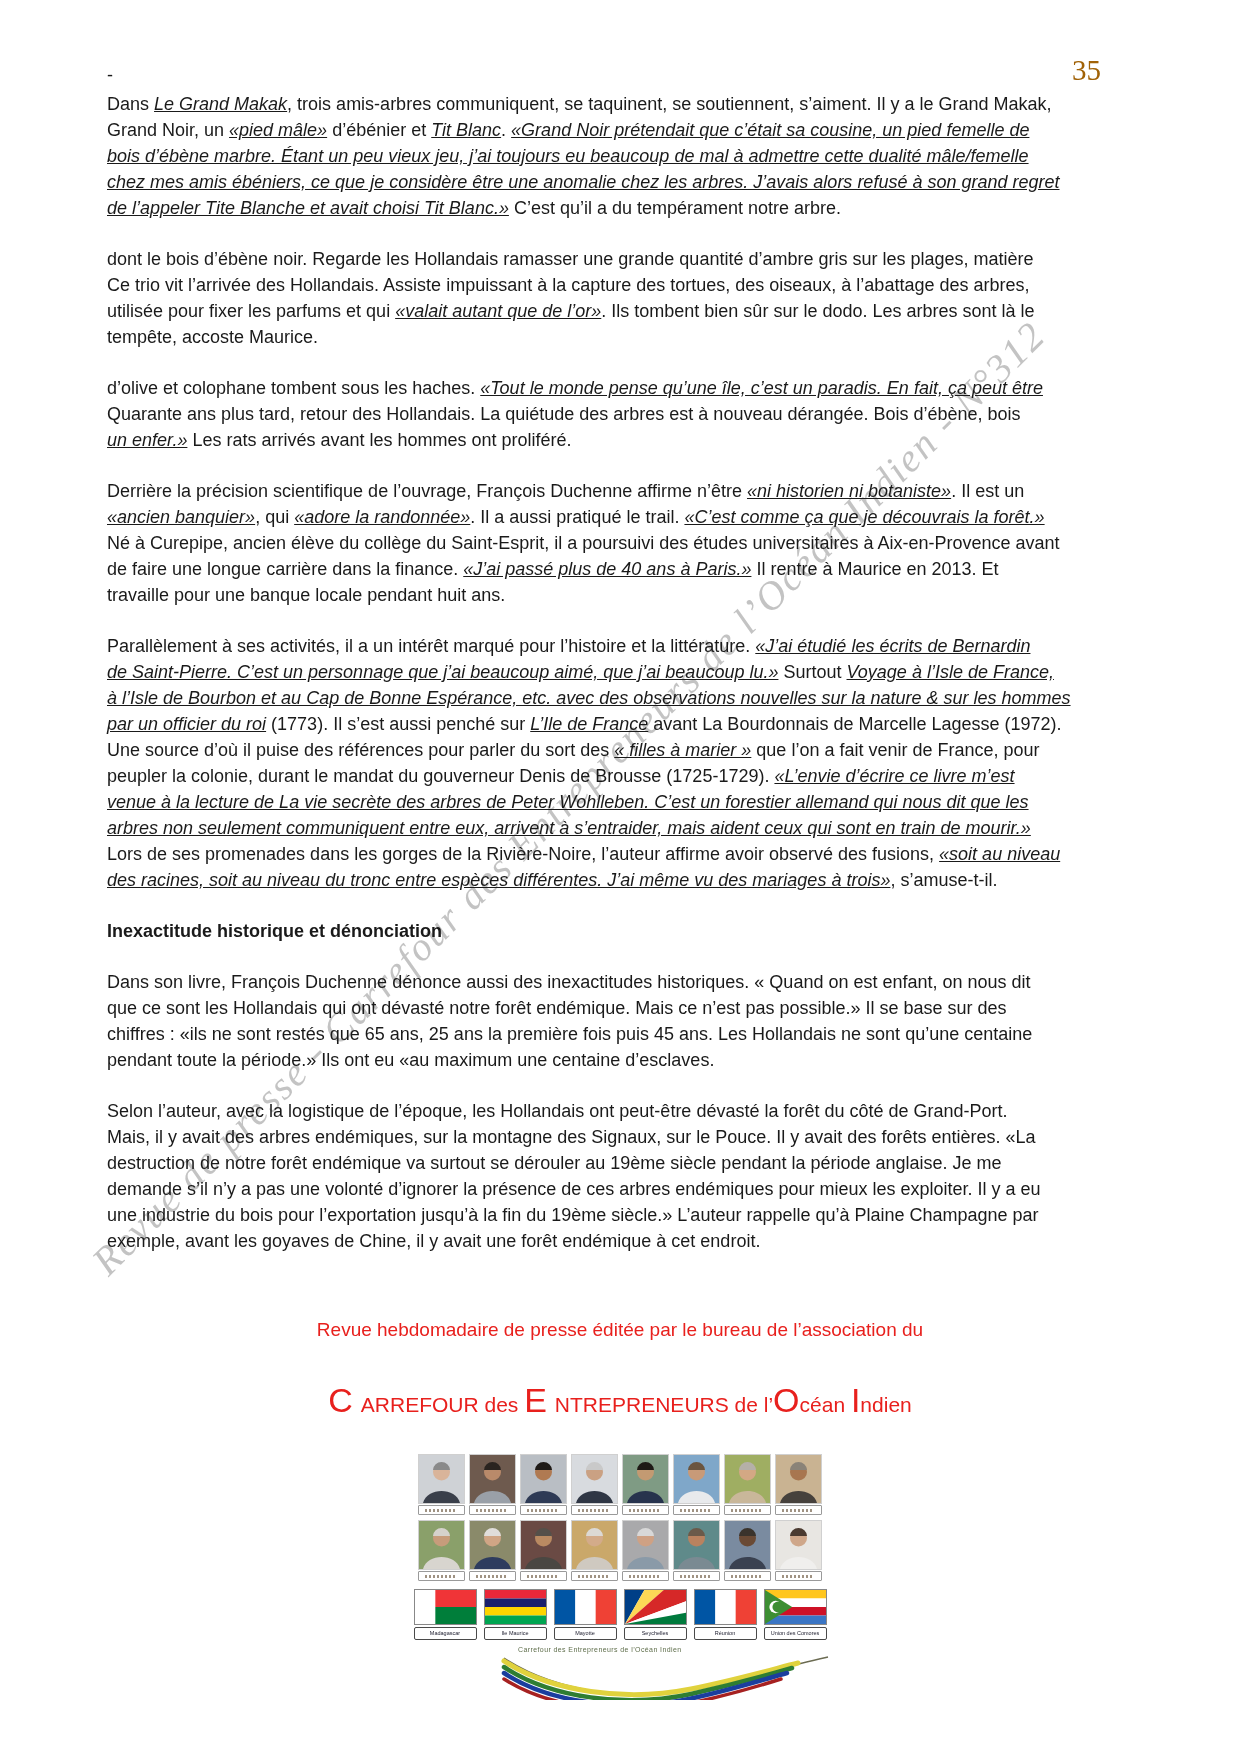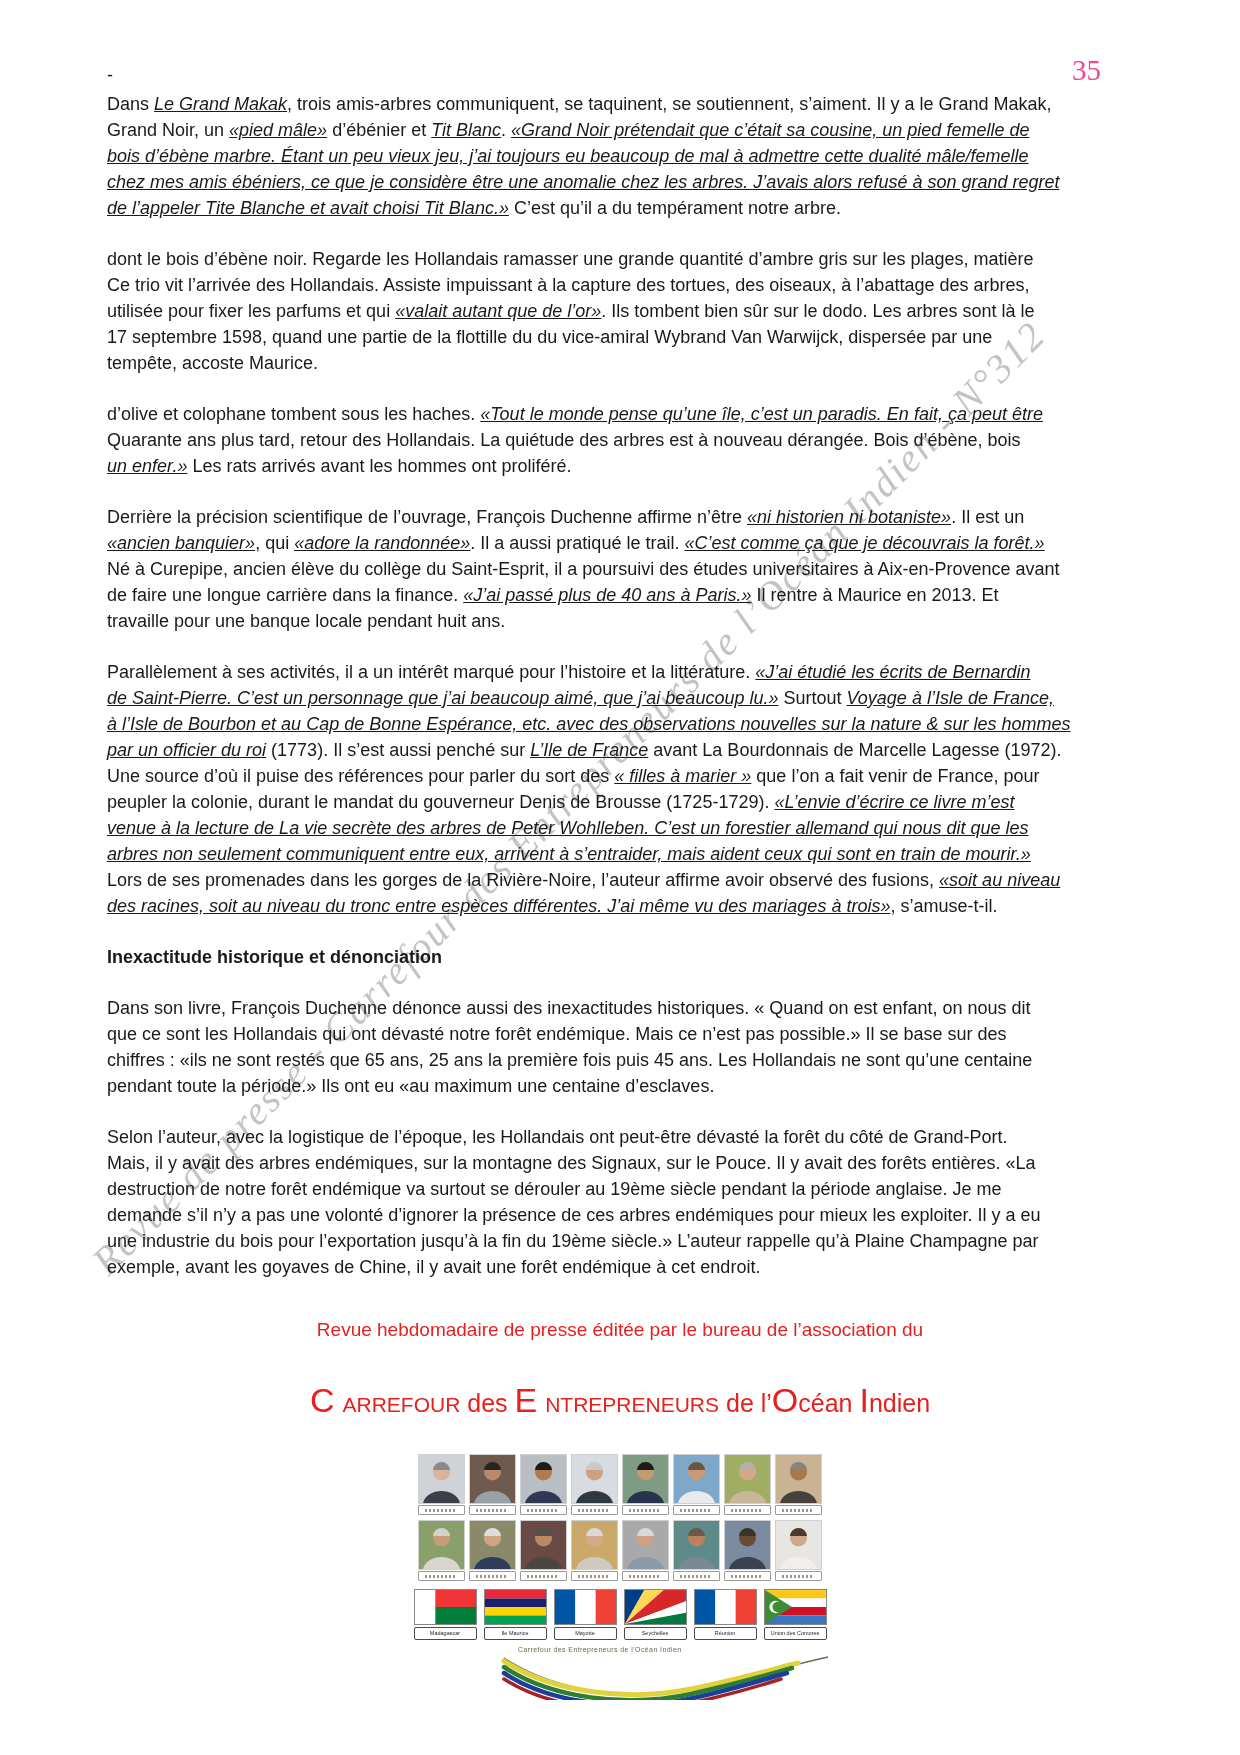--- a/index.html
+++ b/index.html
@@ -9,36 +9,36 @@
   }
   
   .watermark{
     position:absolute;left:-90px;top:788px;width:1290px;text-align:center;
     transform:rotate(-45deg);transform-origin:center center;
     font-family:"Liberation Serif","DejaVu Serif",serif;font-style:italic;
     font-size:40px;letter-spacing:2px;color:#b5b5b5;opacity:.8;z-index:1;white-space:nowrap;
   }
   .pagenum{
     position:absolute;left:1072px;top:54px;z-index:3;
-    font-family:"Liberation Serif","DejaVu Serif",serif;font-size:29px;color:#ec4899;
+    font-family:"Liberation Serif","DejaVu Serif",serif;font-size:29px;color:#a16207;
   }
   
   .article{position:absolute;left:107px;top:62px;z-index:2;}
   .para{margin-bottom:25px;}
   .dashp{margin-bottom:3px;}
   .tline{height:26px;line-height:26px;font-size:18px;white-space:pre;}
   .it{font-style:italic;text-decoration:underline;}
   .head .tline{font-weight:bold;}
   
   .footerblock{position:absolute;left:0;top:1318px;width:100%;text-align:center;z-index:2;}
   .red-line{font-size:19px;line-height:24px;color:#e8201d;}
   .carrefour{margin-top:36px;height:44px;line-height:44px;}
   .c-cap{font-size:34px;}
   .c-sc{font-size:21px;margin-left:8px;}
-  .c-lc{font-size:25px;}
+  .c-lc{font-size:21px;}
   
   .graphic{margin:32px auto 0 auto;width:420px;text-align:left;}
   .prow{display:flex;gap:4px;justify-content:center;margin-bottom:5px;}
   .pcell{width:47px;}
   .photo{width:47px;height:50px;overflow:hidden;border:1px solid #d0d0d0;box-sizing:border-box;}
   .photo svg{display:block;}
   .pcap{height:8px;border:1px solid #9a9a9a;margin-top:1px;border-radius:1px;background-color:#fff;
         background-image:repeating-linear-gradient(90deg,#a09383 0 2px,#ffffff 2px 4px);
         background-size:72% 3px;background-position:center;background-repeat:no-repeat;}
   .frow{display:flex;gap:7px;justify-content:center;margin-top:8px;}
@@ -65,21 +65,20 @@
         <div class="tline"><span>Dans </span><span class="it">Le Grand Makak</span><span>, trois amis-arbres communiquent, se taquinent, se soutiennent, s’aiment. Il y a le Grand Makak,</span></div>
         <div class="tline"><span>Grand Noir, un </span><span class="it">«pied mâle»</span><span> d’ébénier et </span><span class="it">Tit Blanc</span><span>. </span><span class="it">«Grand Noir prétendait que c’était sa cousine, un pied femelle de</span></div>
         <div class="tline"><span class="it">bois d’ébène marbre. Étant un peu vieux jeu, j’ai toujours eu beaucoup de mal à admettre cette dualité mâle/femelle</span></div>
         <div class="tline"><span class="it">chez mes amis ébéniers, ce que je considère être une anomalie chez les arbres. J’avais alors refusé à son grand regret</span></div>
         <div class="tline"><span class="it">de l’appeler Tite Blanche et avait choisi Tit Blanc.»</span><span> C’est qu’il a du tempérament notre arbre.</span></div>
       </div>
       <div class="para">
         <div class="tline"><span>dont le bois d’ébène noir. Regarde les Hollandais ramasser une grande quantité d’ambre gris sur les plages, matière</span></div>
         <div class="tline"><span>Ce trio vit l’arrivée des Hollandais. Assiste impuissant à la capture des tortues, des oiseaux, à l’abattage des arbres,</span></div>
         <div class="tline"><span>utilisée pour fixer les parfums et qui </span><span class="it">«valait autant que de l’or»</span><span>. Ils tombent bien sûr sur le dodo. Les arbres sont là le</span></div>
-        <div class="tline"><span>17 septembre 1598, quand une partie de la flottille du du vice-amiral Wybrand Van Warwijck, dispersée par une</span></div>
         <div class="tline"><span>tempête, accoste Maurice.</span></div>
       </div>
       <div class="para">
         <div class="tline"><span>d’olive et colophane tombent sous les haches. </span><span class="it">«Tout le monde pense qu’une île, c’est un paradis. En fait, ça peut être</span></div>
         <div class="tline"><span>Quarante ans plus tard, retour des Hollandais. La quiétude des arbres est à nouveau dérangée. Bois d’ébène, bois</span></div>
         <div class="tline"><span class="it">un enfer.»</span><span> Les rats arrivés avant les hommes ont proliféré.</span></div>
       </div>
       <div class="para">
         <div class="tline"><span>Derrière la précision scientifique de l’ouvrage, François Duchenne affirme n’être </span><span class="it">«ni historien ni botaniste»</span><span>. Il est un</span></div>
         <div class="tline"><span class="it">«ancien banquier»</span><span>, qui </span><span class="it">«adore la randonnée»</span><span>. Il a aussi pratiqué le trail. </span><span class="it">«C’est comme ça que je découvrais la forêt.»</span></div>

